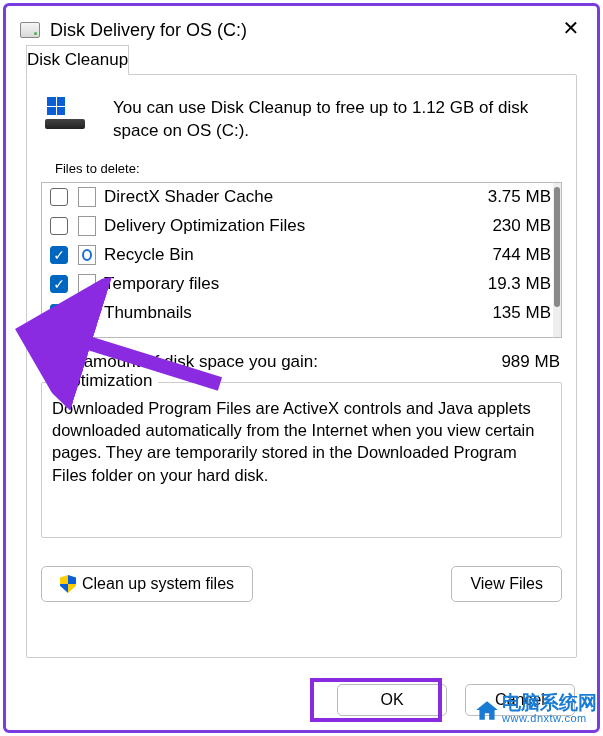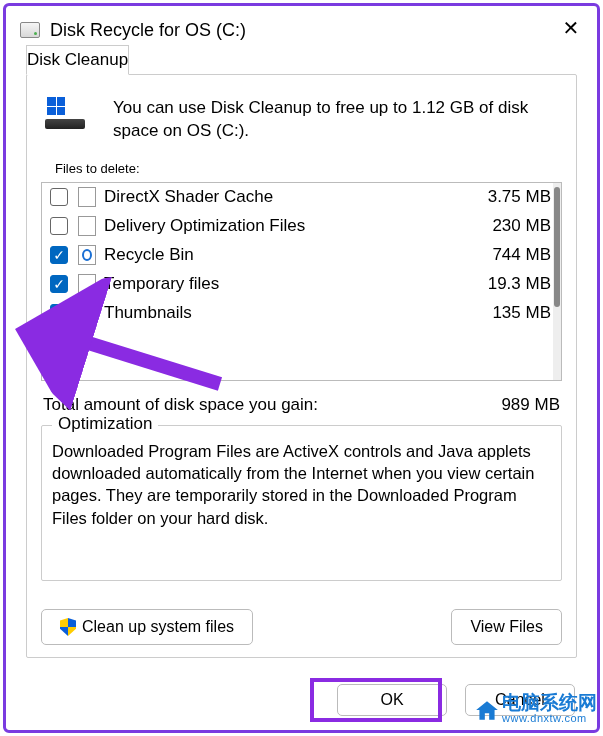--- a/index.html
+++ b/index.html
@@ -110,21 +110,21 @@
 .intro-text {
   font-size: 17px;
   line-height: 1.35;
 }
 .label {
   font-size: 13px;
   margin: 0 0 6px 14px;
 }
 .list-box {
   border: 1px solid #bbb;
-  height: 199px;
+  height: 156px;
   position: relative;
   background: #fff;
   overflow: hidden;
 }
 .list-scroll {
   height: 100%;
   overflow: hidden;
 }
 .row {
   display: flex;
@@ -271,21 +271,21 @@
 .watermark-text .cn { font-size: 19px; color: #1a7bd4; font-weight: 600; line-height: 1; }
 .watermark-text .url { font-size: 11px; color: #1a7bd4; letter-spacing: 0.5px; }
 </style>
 </head>
 <body>
 
 <div class="outer-frame">
 
   <div class="titlebar">
     <div class="drive-icon"></div>
-    <div class="title-text">Disk Recycle for OS (C:)</div>
+    <div class="title-text">Disk Delivery for OS (C:)</div>
     <div class="close-btn">✕</div>
   </div>
 
   <div class="tab-panel">
     <div class="tab">Disk Cleanup</div>
 
     <div class="intro">
       <div class="win-icon">
         <div class="squares">
             <div></div>

